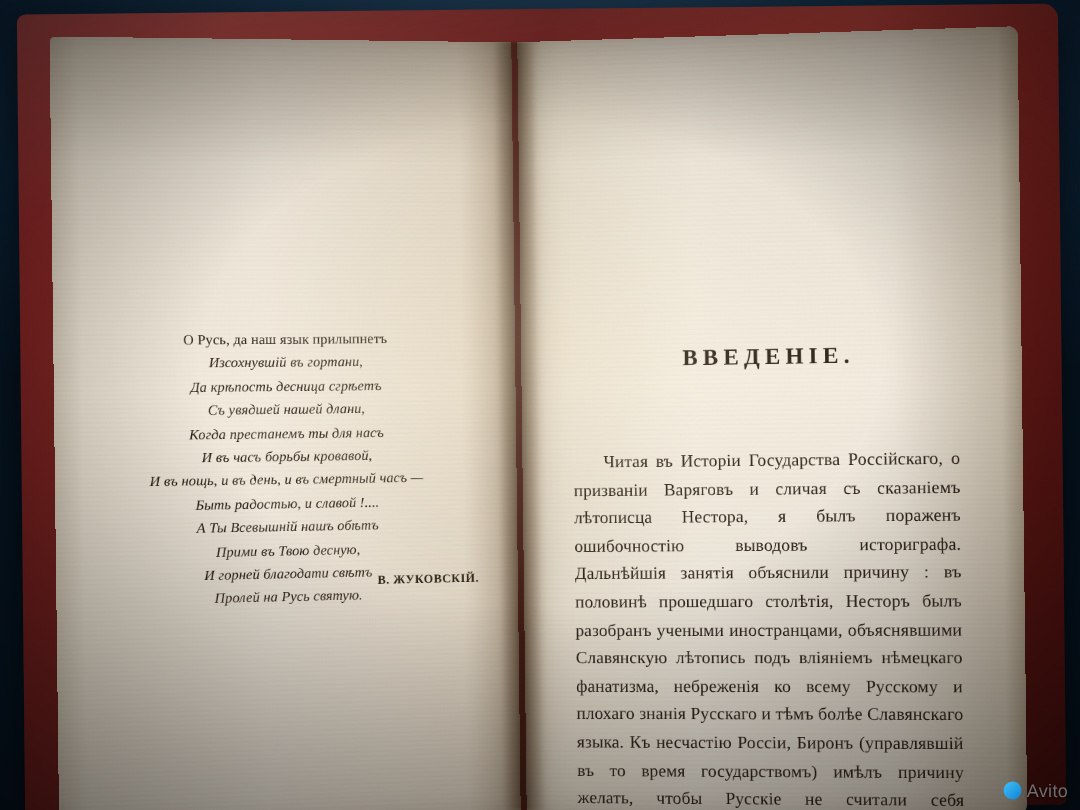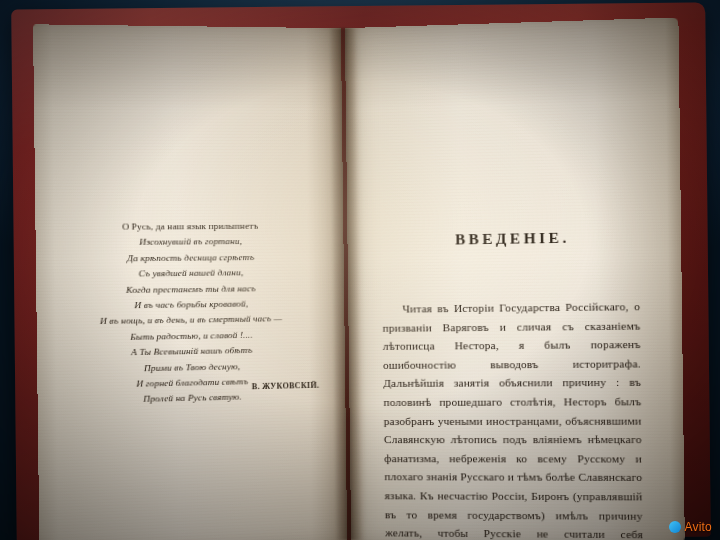--- a/index.html
+++ b/index.html
@@ -172,21 +172,21 @@
   }
 
   
   .watermark {
     position: absolute;
     right: 8px;
     bottom: 6px;
     display: flex;
     align-items: center;
     gap: 4px;
-    color: #f97316;
+    color: #737373;
     font-family: "Liberation Sans", sans-serif;
     font-size: 12px;
     letter-spacing: 0.2px;
     text-shadow: 0 1px 2px rgba(0,0,0,0.8);
     opacity: 0.95;
   }
   .wm-dot {
     width: 12px;
     height: 12px;
     border-radius: 50%;

